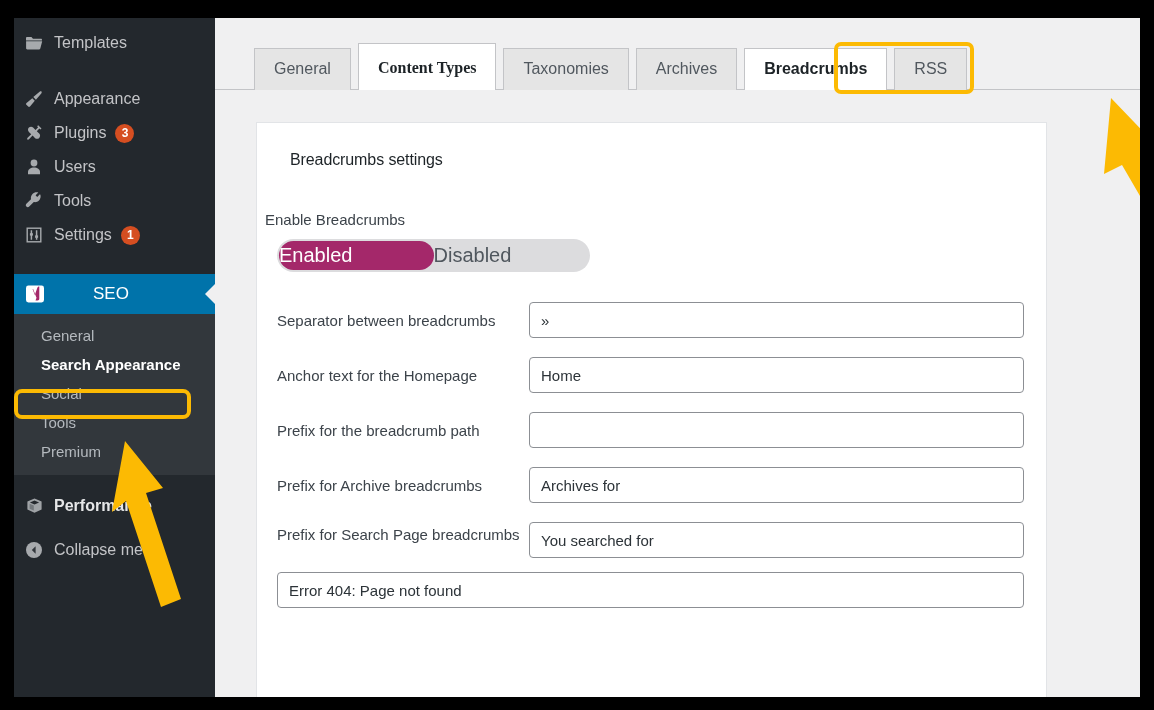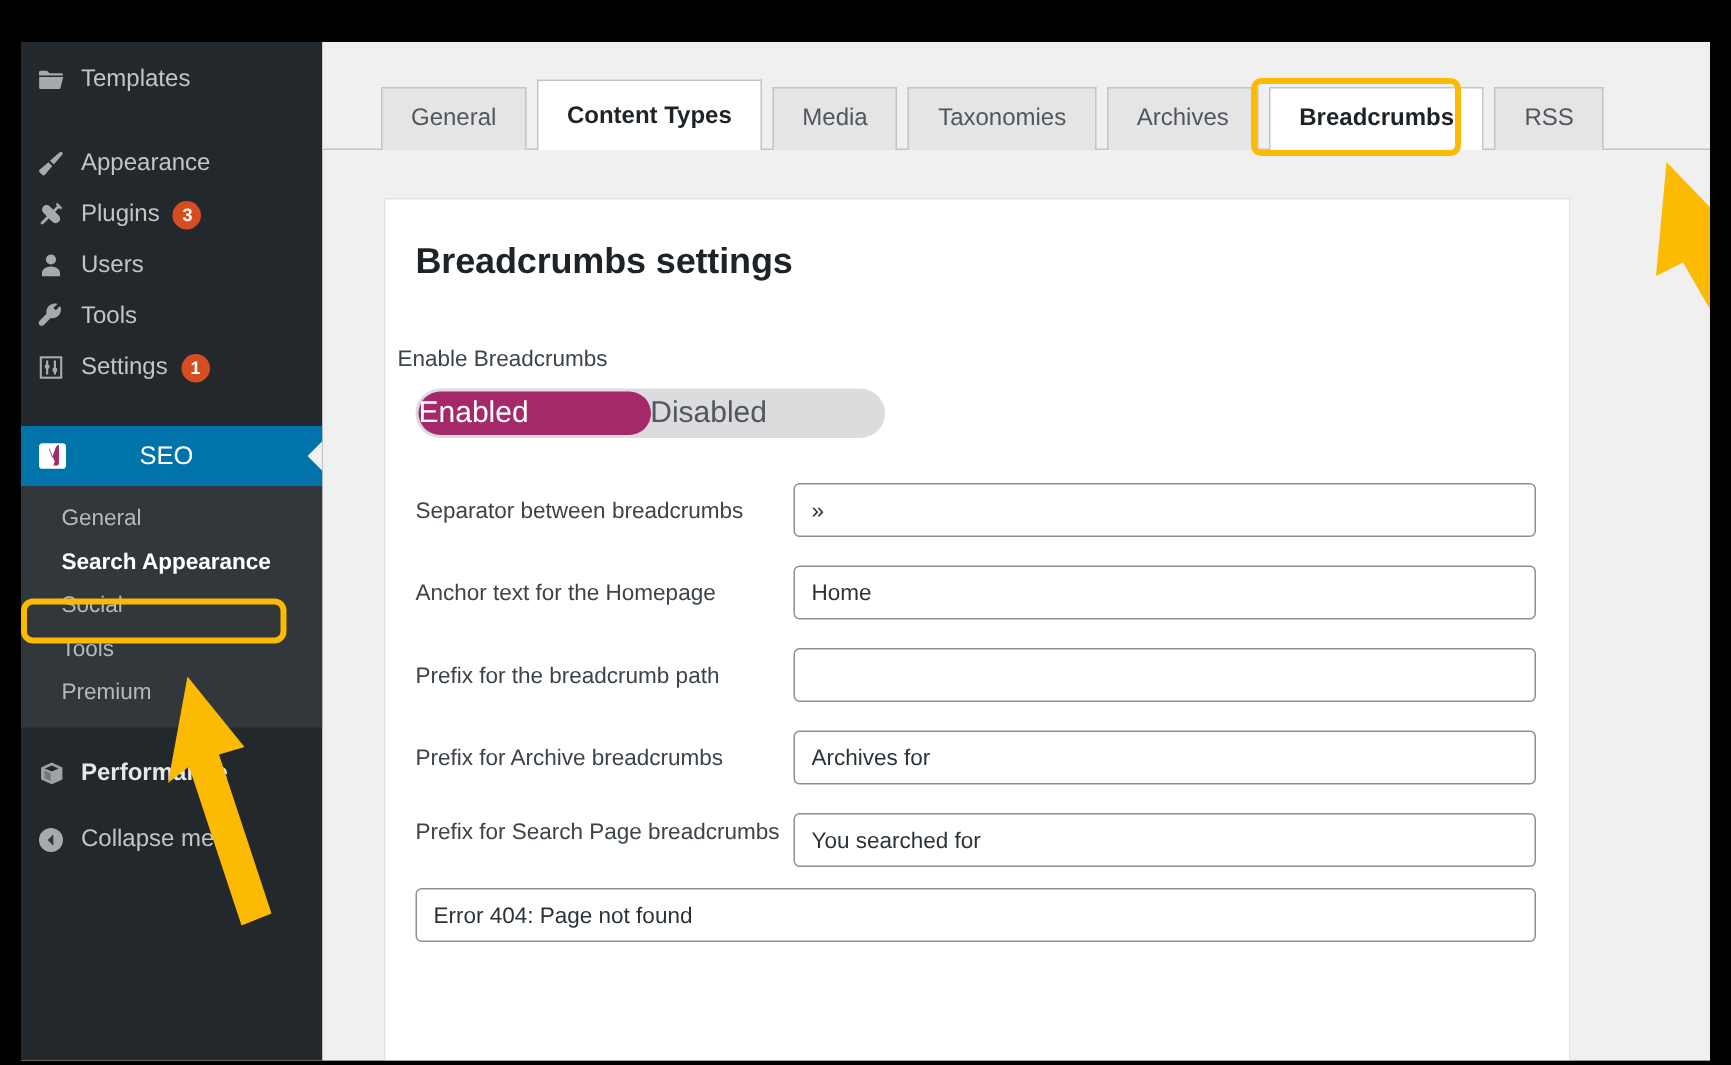--- a/index.html
+++ b/index.html
@@ -12,21 +12,21 @@
 
   #screen {
     position: relative;
     width: 1154px; height: 710px;
     background: #000000;
   }
 
   
   #app {
     position: absolute;
-    left: 14px; top: 28px;
+    left: 14px; top: 18px;
     width: 1126px; height: 679px;
     background: #f0f0f1;
     overflow: hidden;
   }
 
   
   #sidebar {
     position: absolute;
     left: 0; top: 0;
     width: 201px; height: 679px;
@@ -149,20 +149,21 @@
     cursor: pointer;
     position: relative;
   }
   .tab.active {
     background: #ffffff;
     color: #1d2327;
     font-weight: bold;
     padding: 16px 19px 14px 19px;
     border-color: #c3c4c7;
     z-index: 2;
+    font-family: Liberation Serif, serif;
   }
   .tab.highlight {
     background: #ffffff;
     color: #1d2327;
     font-weight: bold;
   }
   
   #bc-ring {
     position: absolute;
     left: 619px; top: 24px;
@@ -178,25 +179,26 @@
     position: absolute;
     left: 41px; top: 104px;
     width: 791px;
     bottom: 0;
     background: #ffffff;
     border: 1px solid #e2e4e7;
     border-bottom: none;
   }
 
   #card-title {
-    font-size: 24px;
-    font-weight: bold;
+    font-size: 16px;
+    font-weight: normal;
     color: #1d2327;
     padding: 28px 0 0 20px;
     letter-spacing: -0.1px;
+    margin-left: 13px;
   }
 
   .field-label-plain {
     font-size: 15px;
     color: #3c434a;
     padding: 0 0 0 8px;
     margin-top: 42px;
   }
 
   
@@ -403,23 +405,20 @@
 
       <div id="tabbar">
         <div id="tabs">
           <div class="tab">
             <span>General</span>
           </div>
           <div class="tab active">
             <span>Content Types</span>
           </div>
           <div class="tab">
-            <span>Media</span>
-          </div>
-          <div class="tab">
             <span>Taxonomies</span>
           </div>
           <div class="tab">
             <span>Archives</span>
           </div>
           <div class="tab highlight">
             <span>Breadcrumbs</span>
           </div>
           <div class="tab">
             <span>RSS</span>

